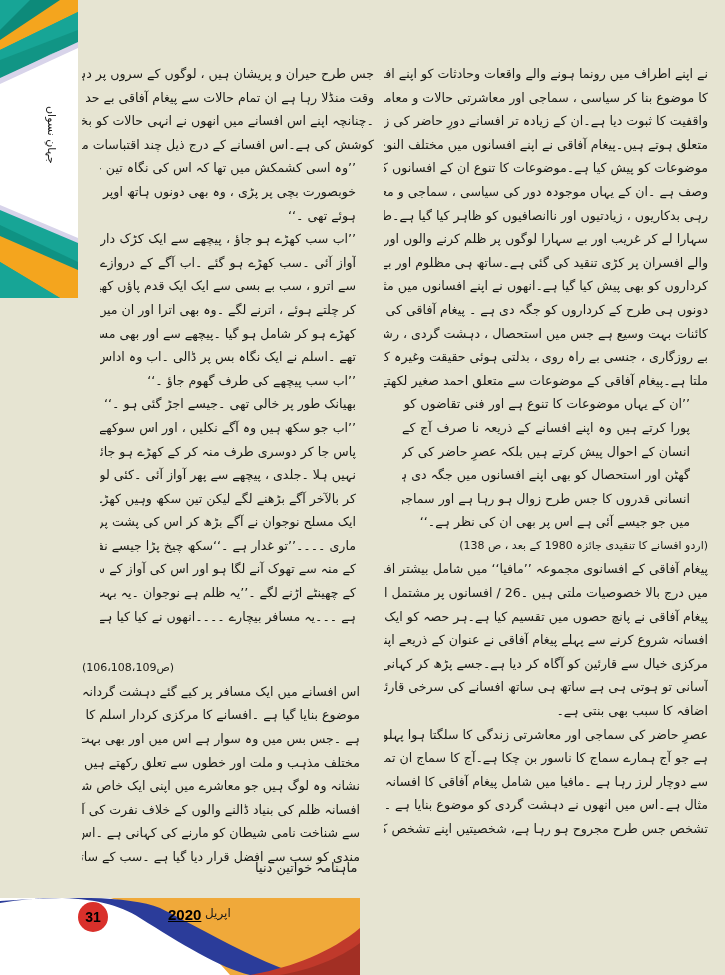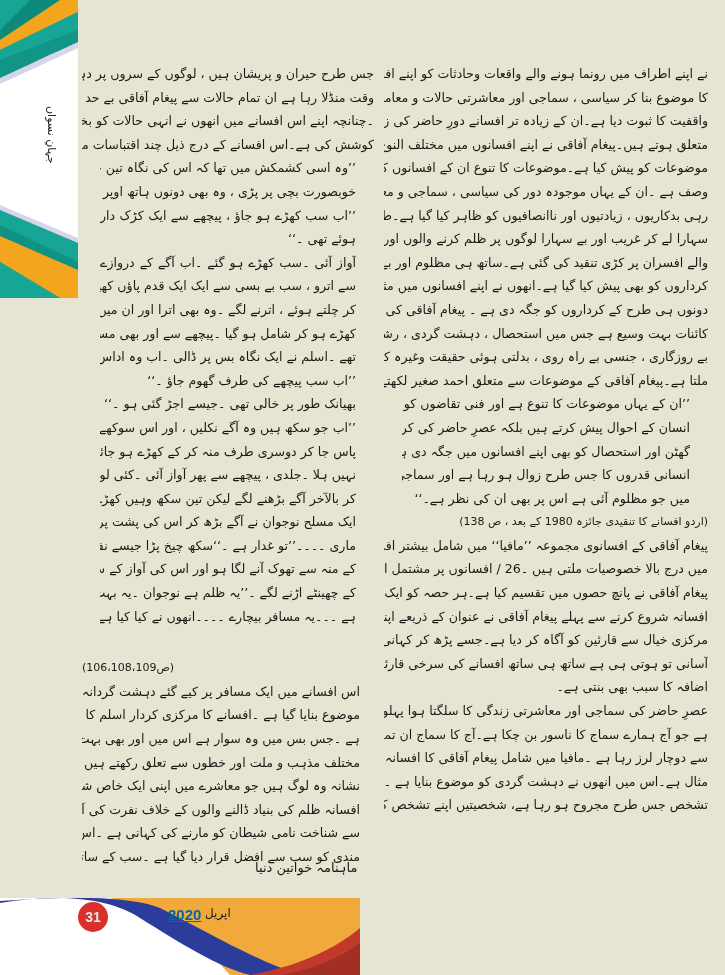--- a/index.html
+++ b/index.html
@@ -37,27 +37,27 @@
   .quote { padding-right: 18px; padding-left: 18px; }
   .indent { padding-right: 14px; }
   .ref { font-size: 11px; text-align-last: right; }
   .ref-left { text-align-last: left; direction: ltr; font-size: 11px; margin-top: 28px; }
 
   
   .footer { position: absolute; left: 0; top: 898px; width: 360px; height: 77px; overflow: hidden; }
   .footer svg { position: absolute; left: 0; top: 0; }
   .page-badge {
     position: absolute; left: 78px; top: 902px; width: 30px; height: 30px;
-    border-radius: 50%; background: #d9302b; color: #e5e5e5; font-weight: bold;
+    border-radius: 50%; background: #d9302b; color: #000000; font-weight: bold;
     font-size: 14px; line-height: 30px; text-align: center;
     font-family: "Liberation Sans", sans-serif;
   }
   .footer-year {
     position: absolute; left: 168px; top: 906px; font-weight: bold; font-size: 15px;
-    font-family: "Liberation Sans", sans-serif; color: #0369a1; text-decoration: underline;
+    font-family: "Liberation Sans", sans-serif; color: #000000; text-decoration: underline;
   }
   .footer-month {
     position: absolute; left: 205px; top: 906px; font-size: 12px; direction: rtl; color: #1b1b1b;
   }
   .footer-mag {
     position: absolute; left: 255px; top: 860px; font-size: 13px; direction: rtl; color: #1b1b1b;
   }
 </style>
 </head>
 <body>
@@ -95,24 +95,25 @@
       <span class="line">سہارا لے کر غریب اور بے سہارا لوگوں پر ظلم کرنے والوں اور رشوت لینے</span>
       <span class="line">والے افسران پر کڑی تنقید کی گئی ہے۔ساتھ ہی مظلوم اور بے سہارا لوگوں کے</span>
       <span class="line">کرداروں کو بھی پیش کیا گیا ہے۔انھوں نے اپنے افسانوں میں مثبت اور منفی</span>
       <span class="line">دونوں ہی طرح کے کرداروں کو جگہ دی ہے ۔ پیغام آفاقی کی موضوعاتی</span>
       <span class="line">کائنات بہت وسیع ہے جس میں استحصال ، دہشت گردی ، رشوت خوری ،</span>
       <span class="line">بے روزگاری ، جنسی بے راہ روی ، بدلتی ہوئی حقیقت وغیرہ کا ذکر کثرت سے</span>
       <span class="line short">ملتا ہے۔پیغام آفاقی کے موضوعات سے متعلق احمد صغیر لکھتے ہیں:</span>
     </p>
     <p class="quote">
       <span class="line">’’ان کے یہاں موضوعات کا تنوع ہے اور فنی تقاضوں کو بھی</span>
+      <span class="line">پورا کرتے ہیں وہ اپنے افسانے کے ذریعہ نا صرف آج کے</span>
       <span class="line">انسان کے احوال پیش کرتے ہیں بلکہ عصرِ حاضر کی کرب ناکی</span>
       <span class="line">گھٹن اور استحصال کو بھی اپنے افسانوں میں جگہ دی ہے</span>
       <span class="line">انسانی قدروں کا جس طرح زوال ہو رہا ہے اور سماجی رشتے</span>
-      <span class="line short">میں جو مظلوم آئی ہے اس پر بھی ان کی نظر ہے۔‘‘</span>
+      <span class="line short">میں جو جیسے آئی ہے اس پر بھی ان کی نظر ہے۔‘‘</span>
     </p>
     <p>
       <span class="line ref">(اردو افسانے کا تنقیدی جائزہ 1980 کے بعد ، ص 138)</span>
     </p>
     <p>
       <span class="line">پیغام آفاقی کے افسانوی مجموعہ ’’مافیا‘‘ میں شامل بیشتر افسانوں</span>
       <span class="line">میں درج بالا خصوصیات ملتی ہیں ۔26 / افسانوں پر مشتمل اس مجموعے کو</span>
       <span class="line">پیغام آفاقی نے پانچ حصوں میں تقسیم کیا ہے۔ہر حصہ کو ایک عنوان دیا ہے۔</span>
       <span class="line">افسانہ شروع کرنے سے پہلے پیغام آفاقی نے عنوان کے ذریعے اپنے</span>
       <span class="line">مرکزی خیال سے قارئین کو آگاہ کر دیا ہے۔جسے پڑھ کر کہانی کو سمجھنے میں</span>
@@ -131,22 +132,22 @@
   <div class="col col-left">
     <p>
       <span class="line">جس طرح حیران و پریشان ہیں ، لوگوں کے سروں پر دہشت گردی کا سایہ ہمہ</span>
       <span class="line">وقت منڈلا رہا ہے ان تمام حالات سے پیغام آفاقی بے حد متفکر نظر آتے ہیں</span>
       <span class="line">۔چنانچہ اپنے اس افسانے میں انھوں نے انہی حالات کو بخوبی پیش کرنے کی</span>
       <span class="line short">کوشش کی ہے۔اس افسانے کے درج ذیل چند اقتباسات ملاحظہ کریں:</span>
     </p>
     <p class="quote">
       <span class="line">’’وہ اسی کشمکش میں تھا کہ اس کی نگاہ تین چار سال کی</span>
       <span class="line">خوبصورت بچی پر پڑی ، وہ بھی دونوں ہاتھ اوپر اٹھائے</span>
+      <span class="line short">ہوئے تھی ۔‘‘</span>
       <span class="line">’’اب سب کھڑے ہو جاؤ ، پیچھے سے ایک کڑک دار</span>
-      <span class="line short">ہوئے تھی ۔‘‘</span>
       <span class="line">آواز آئی ۔سب کھڑے ہو گئے ۔اب آگے کے دروازے</span>
       <span class="line">سے اترو ، سب بے بسی سے ایک ایک قدم پاؤں کھینچ کھینچ</span>
       <span class="line">کر چلتے ہوئے ، اترنے لگے ۔وہ بھی اترا اور ان میں پیچھے</span>
       <span class="line">کھڑے ہو کر شامل ہو گیا ۔پیچھے سے اور بھی مسافر اتر رہے</span>
       <span class="line">تھے ۔اسلم نے ایک نگاہ بس پر ڈالی ۔اب وہ اداس اور</span>
       <span class="line short">’’اب سب پیچھے کی طرف گھوم جاؤ ۔‘‘</span>
       <span class="line short">بھیانک طور پر خالی تھی ۔جیسے اجڑ گئی ہو ۔‘‘</span>
       <span class="line">’’اب جو سکھ ہیں وہ آگے نکلیں ، اور اس سوکھے ہوئے پیڑ کے</span>
       <span class="line">پاس جا کر دوسری طرف منہ کر کے کھڑے ہو جائیں ۔کوئی</span>
       <span class="line">نہیں ہلا ۔جلدی ، پیچھے سے پھر آواز آئی ۔کئی لوگ کچھ سوچ</span>

